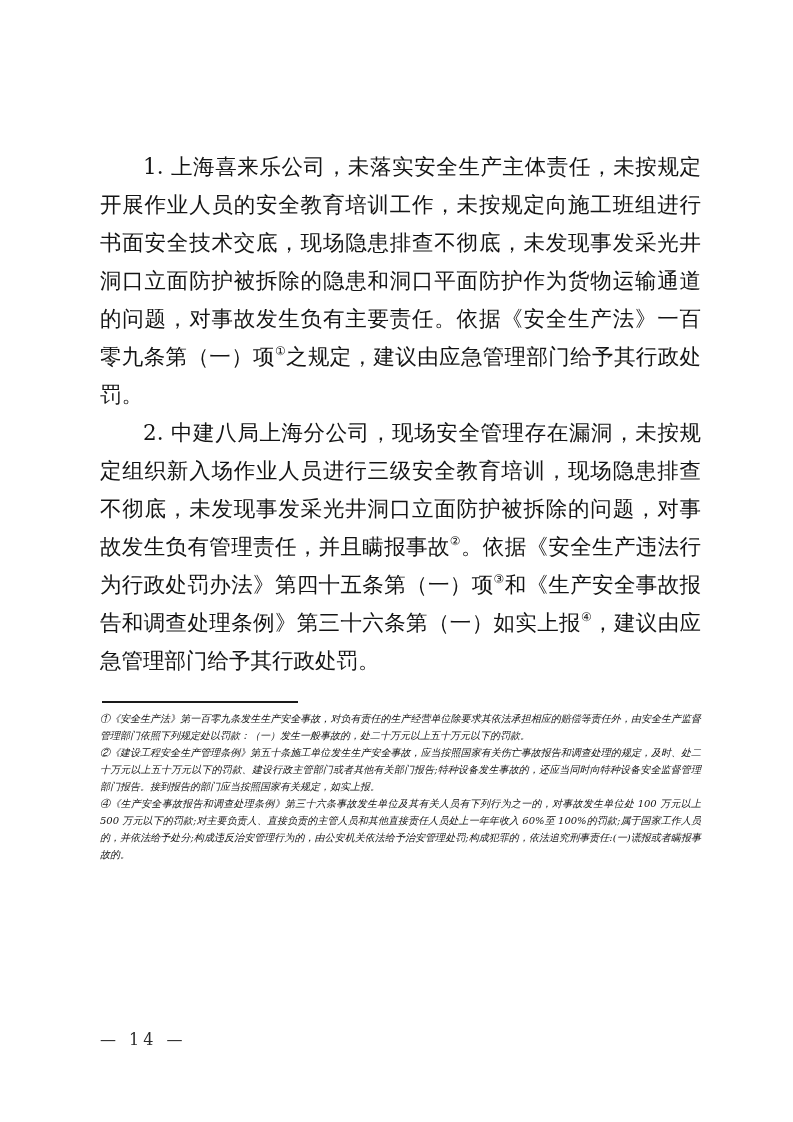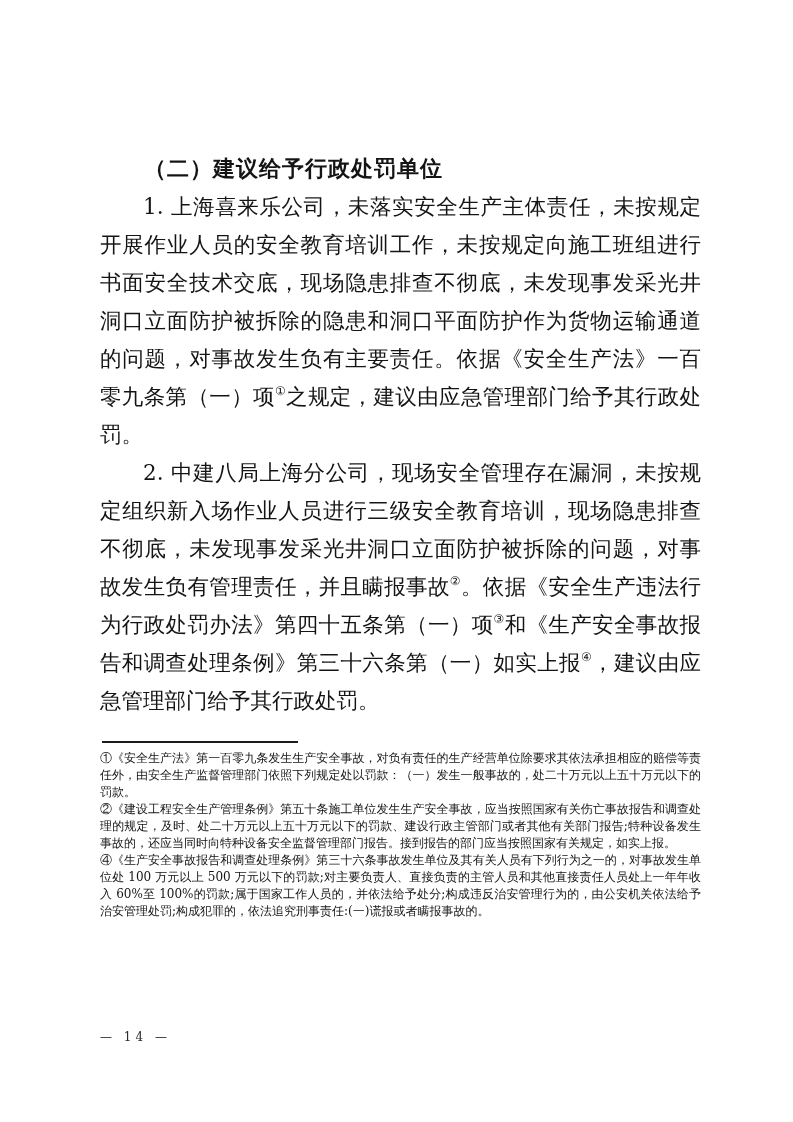--- a/index.html
+++ b/index.html
@@ -38,42 +38,42 @@
     line-height: 0;
     vertical-align: 9px;
   }
   .footnote-divider {
     width: 196px;
     height: 0;
     border-top: 2px solid #1a1a1a;
     margin: 21px 0 7px 2px;
   }
   .footnotes {
-    font-size: 12px;
+    font-size: 10px;
     line-height: 17px;
     text-align: justify;
+    font-style: italic;
   }
   .fn {
     margin: 0;
   }
   .page-number {
     position: absolute;
     left: 100px;
     top: 1030px;
-    font-size: 12px;
+    font-size: 16px;
     letter-spacing: 4px;
     color: #2a2a2a;
   }
 </style>
 </head>
 <body>
 
 <div class="page">
 
-  <h2 class="heading">（二）建议给予行政处罚单位</h2>
 
   <p class="para"><span>1. 上海喜来乐公司，未落实安全生产主体责任，未按规定开展作业人员的安全教育培训工作，未按规定向施工班组进行书面安全技术交底，现场隐患排查不彻底，未发现事发采光井洞口立面防护被拆除的隐患和洞口平面防护作为货物运输通道的问题，对事故发生负有主要责任。依据《安全生产法》一百零九条第（一）项</span><sup>①</sup><span>之规定，建议由应急管理部门给予其行政处罚。</span></p>
 
   <p class="para"><span>2. 中建八局上海分公司，现场安全管理存在漏洞，未按规定组织新入场作业人员进行三级安全教育培训，现场隐患排查不彻底，未发现事发采光井洞口立面防护被拆除的问题，对事故发生负有管理责任，并且瞒报事故</span><sup>②</sup><span>。依据《安全生产违法行为行政处罚办法》第四十五条第（一）项</span><sup>③</sup><span>和《生产安全事故报告和调查处理条例》第三十六条第（一）如实上报</span><sup>④</sup><span>，建议由应急管理部门给予其行政处罚。</span></p>
 
   <div class="footnote-divider"></div>
 
   <div class="footnotes">
     <div class="fn">①《安全生产法》第一百零九条发生生产安全事故，对负有责任的生产经营单位除要求其依法承担相应的赔偿等责任外，由安全生产监督管理部门依照下列规定处以罚款：（一）发生一般事故的，处二十万元以上五十万元以下的罚款。</div>
     <div class="fn">②《建设工程安全生产管理条例》第五十条施工单位发生生产安全事故，应当按照国家有关伤亡事故报告和调查处理的规定，及时、处二十万元以上五十万元以下的罚款、建设行政主管部门或者其他有关部门报告;特种设备发生事故的，还应当同时向特种设备安全监督管理部门报告。接到报告的部门应当按照国家有关规定，如实上报。</div>

